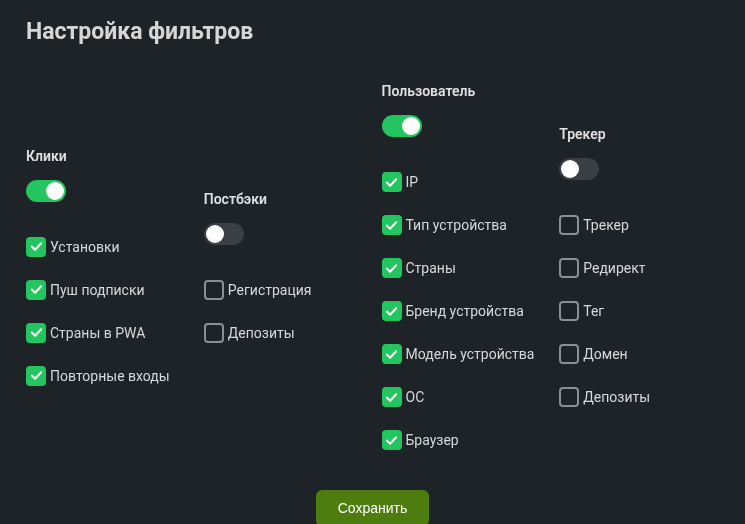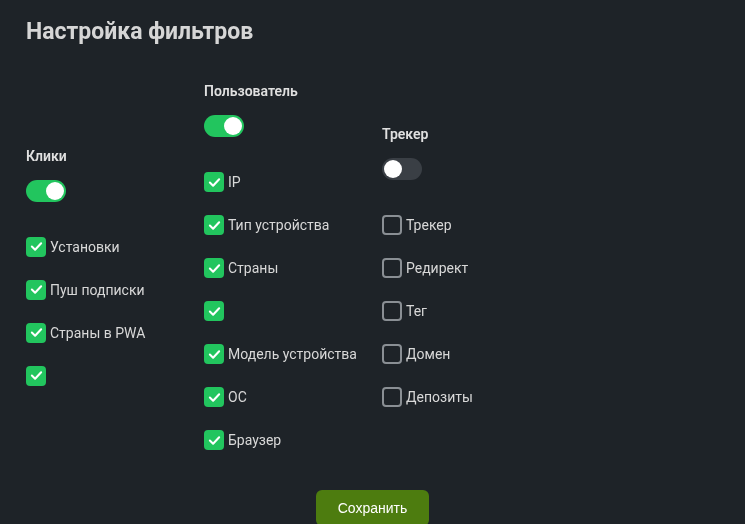--- a/index.html
+++ b/index.html
@@ -144,23 +144,38 @@
           </svg>
         </div>
       <span class="row-label">Страны в PWA</span>
     </div>
     <div class="row">
       <div class="cb checked">
           <svg viewBox="0 0 14 14">
             <path d="M2 7 L5.5 10.5 L12 3.5" stroke="#fff" stroke-width="2.2" fill="none" stroke-linecap="round" stroke-linejoin="round"></path>
           </svg>
         </div>
-    </div>
-  </div>
-
+      <span class="row-label">Повторные входы</span>
+    </div>
+  </div>
+
+  <div class="col col-postback">
+    <div class="col-header">Постбэки</div>
+    <div class="toggle off">
+        <div class="knob"></div>
+      </div>
+    <div class="row">
+      <div class="cb unchecked"></div>
+      <span class="row-label">Регистрация</span>
+    </div>
+    <div class="row">
+      <div class="cb unchecked"></div>
+      <span class="row-label">Депозиты</span>
+    </div>
+  </div>
 
   <div class="col col-user">
     <div class="col-header">Пользователь</div>
     <div class="toggle on">
         <div class="knob"></div>
       </div>
     <div class="row">
       <div class="cb checked">
           <svg viewBox="0 0 14 14">
             <path d="M2 7 L5.5 10.5 L12 3.5" stroke="#fff" stroke-width="2.2" fill="none" stroke-linecap="round" stroke-linejoin="round"></path>
@@ -183,20 +198,21 @@
           </svg>
         </div>
       <span class="row-label">Страны</span>
     </div>
     <div class="row">
       <div class="cb checked">
           <svg viewBox="0 0 14 14">
             <path d="M2 7 L5.5 10.5 L12 3.5" stroke="#fff" stroke-width="2.2" fill="none" stroke-linecap="round" stroke-linejoin="round"></path>
           </svg>
         </div>
+      <span class="row-label">Бренд устройства</span>
     </div>
     <div class="row">
       <div class="cb checked">
           <svg viewBox="0 0 14 14">
             <path d="M2 7 L5.5 10.5 L12 3.5" stroke="#fff" stroke-width="2.2" fill="none" stroke-linecap="round" stroke-linejoin="round"></path>
           </svg>
         </div>
       <span class="row-label">Модель устройства</span>
     </div>
     <div class="row">

